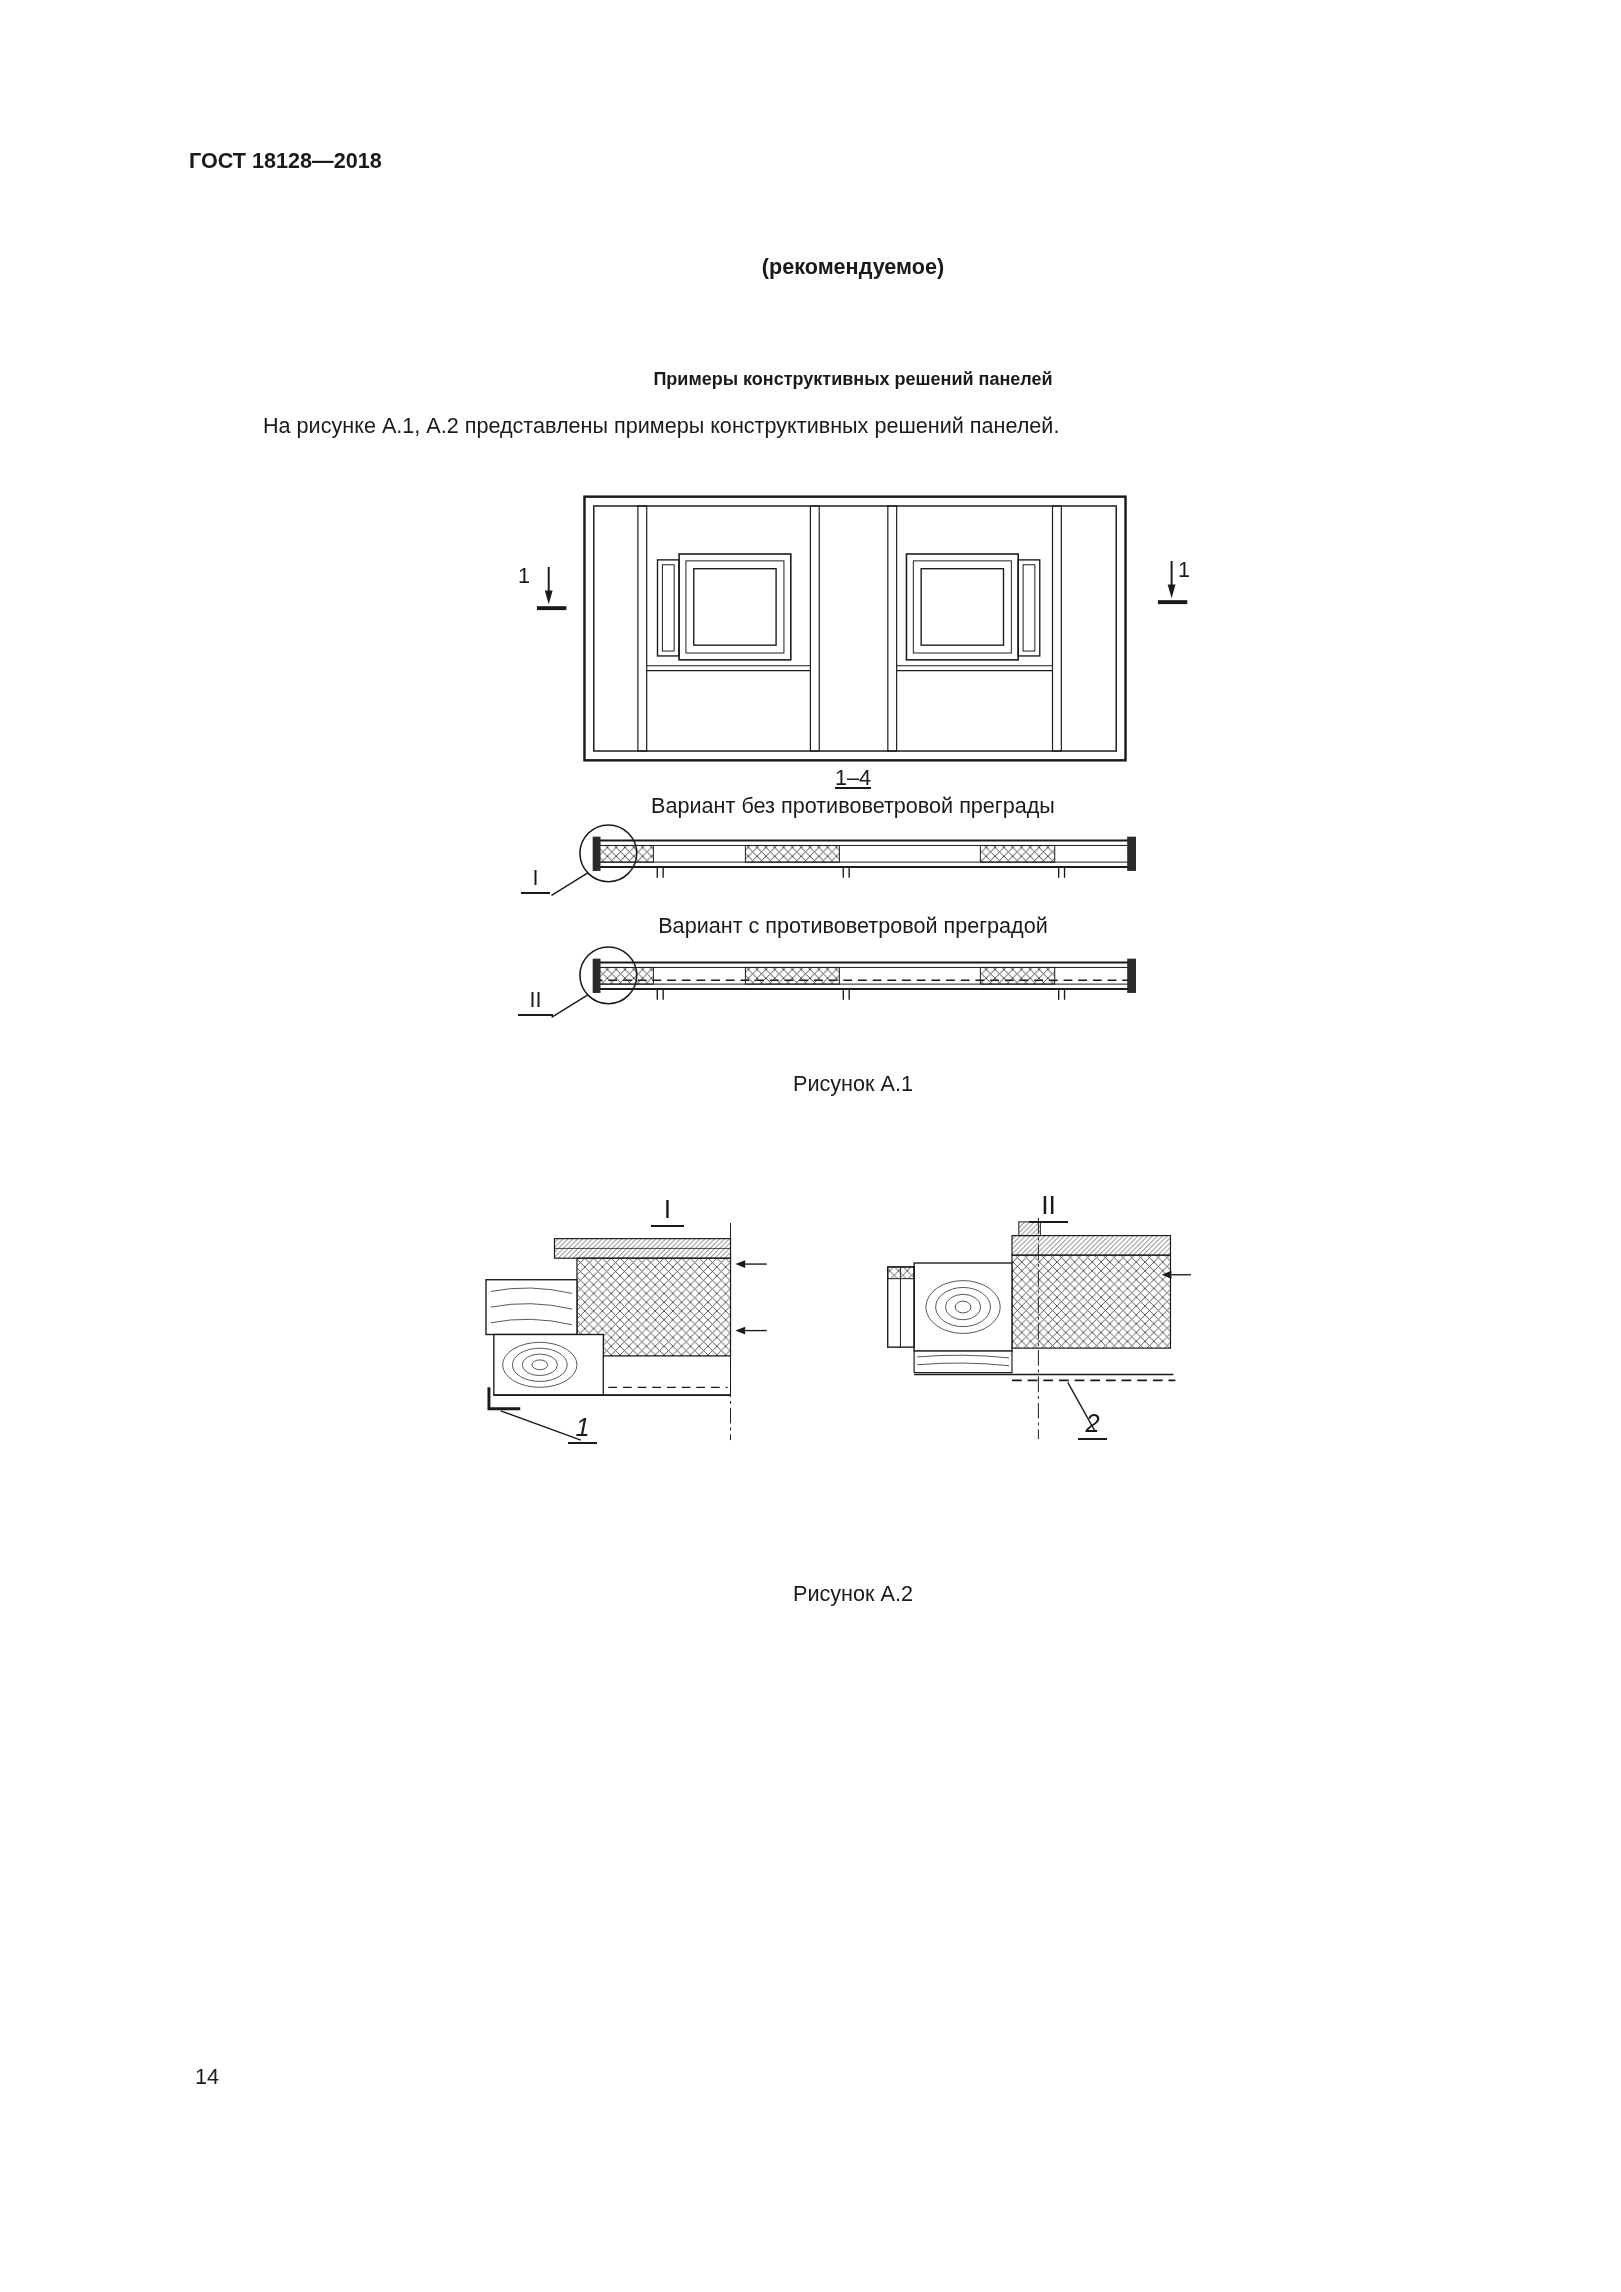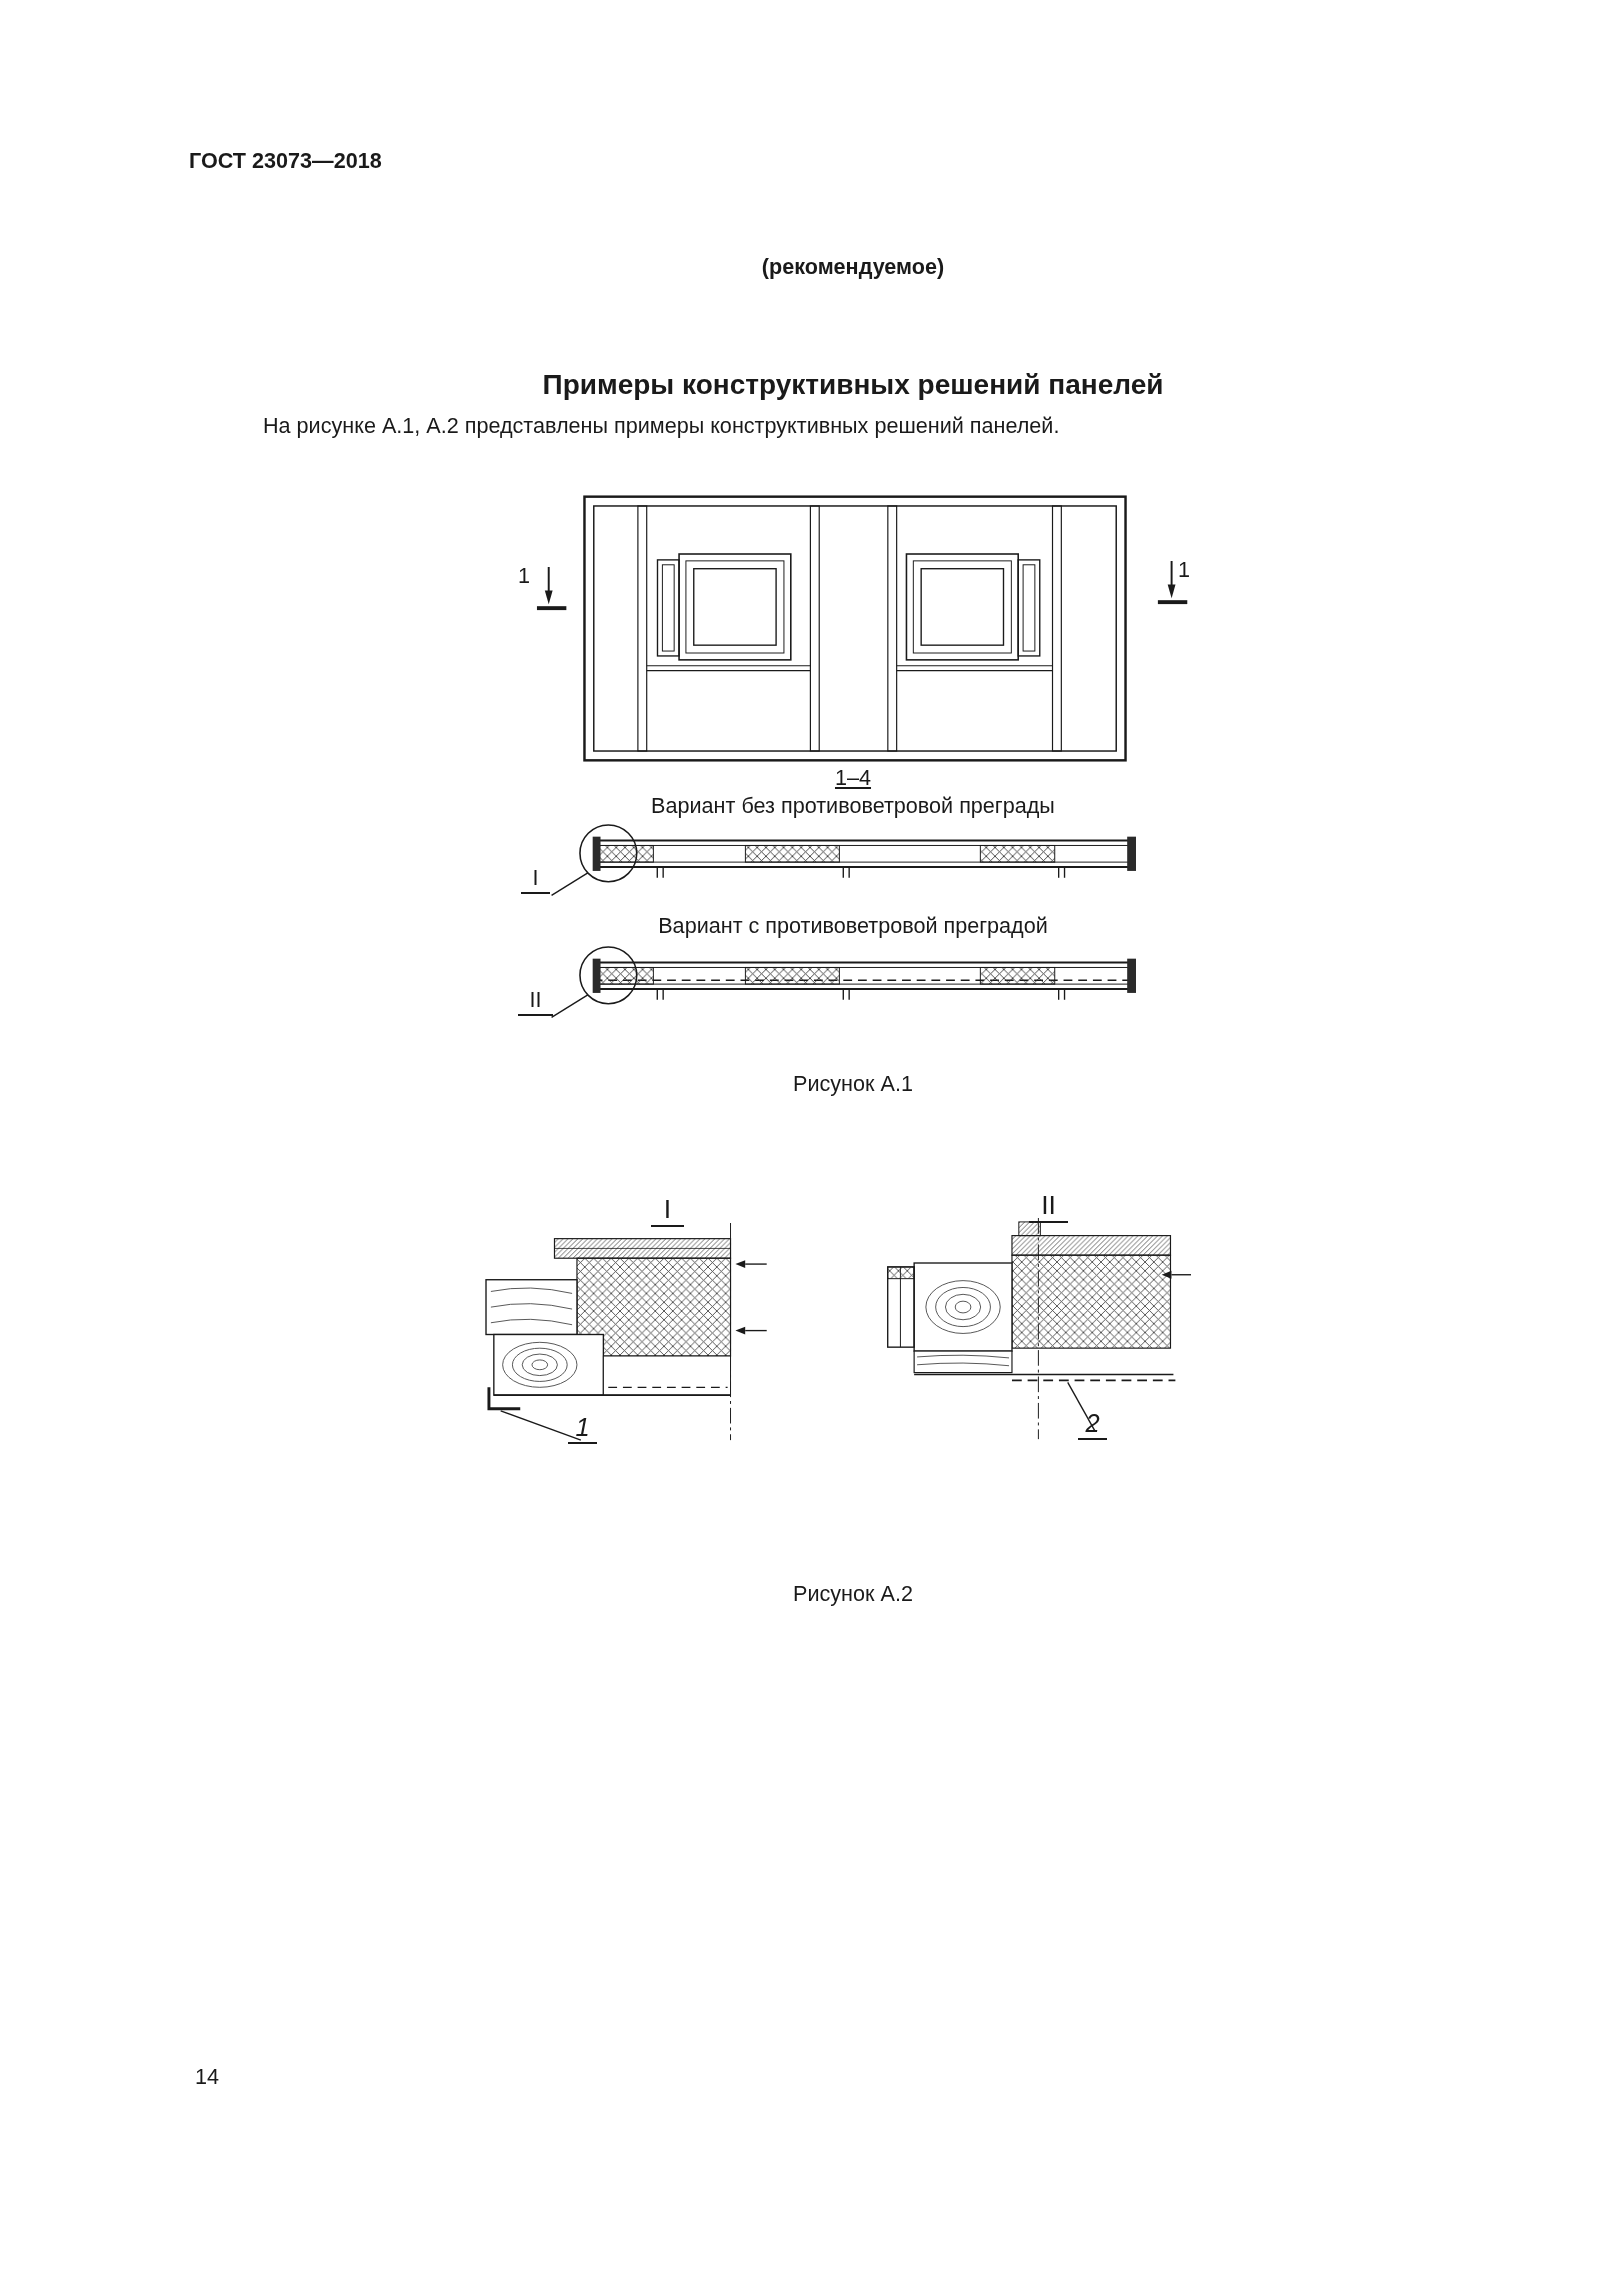--- a/index.html
+++ b/index.html
@@ -23,25 +23,25 @@
     border-bottom: 2px solid #1a1a1a;
     text-align: center;
   }
   svg { display: block; }
 </style>
 </head>
 <body>
 
 <div class="page">
 
-  <div class="abs t b" style="left:189px; top:147px;">ГОСТ 23073—2018</div>
+  <div class="abs t b" style="left:189px; top:147px;">ГОСТ 18128—2018</div>
 
   <div class="center-row t b" style="top:253px;">(рекомендуемое)</div>
 
-  <div class="center-row b" style="top:369px; font-size:28px;">Примеры конструктивных решений панелей</div>
+  <div class="center-row b" style="top:369px; font-size:18px;">Примеры конструктивных решений панелей</div>
 
   <div class="abs t" style="left:263px; top:412px;">На рисунке А.1, А.2 представлены примеры конструктивных решений панелей.</div>
 
   <div class="abs t" style="left:518px; top:562px;">1</div>
   <svg class="abs" style="left:535px; top:565px;" width="49" height="51" viewBox="0 0 50 52">
     <line x1="14" y1="2" x2="14" y2="28" stroke="#1a1a1a" stroke-width="2"></line>
     <polygon points="10,26 18,26 14,40" fill="#1a1a1a"></polygon>
     <line x1="2" y1="44" x2="32" y2="44" stroke="#1a1a1a" stroke-width="4"></line>
   </svg>
   <svg class="abs" style="left:1152px; top:559px;" width="49" height="51" viewBox="0 0 50 52">

